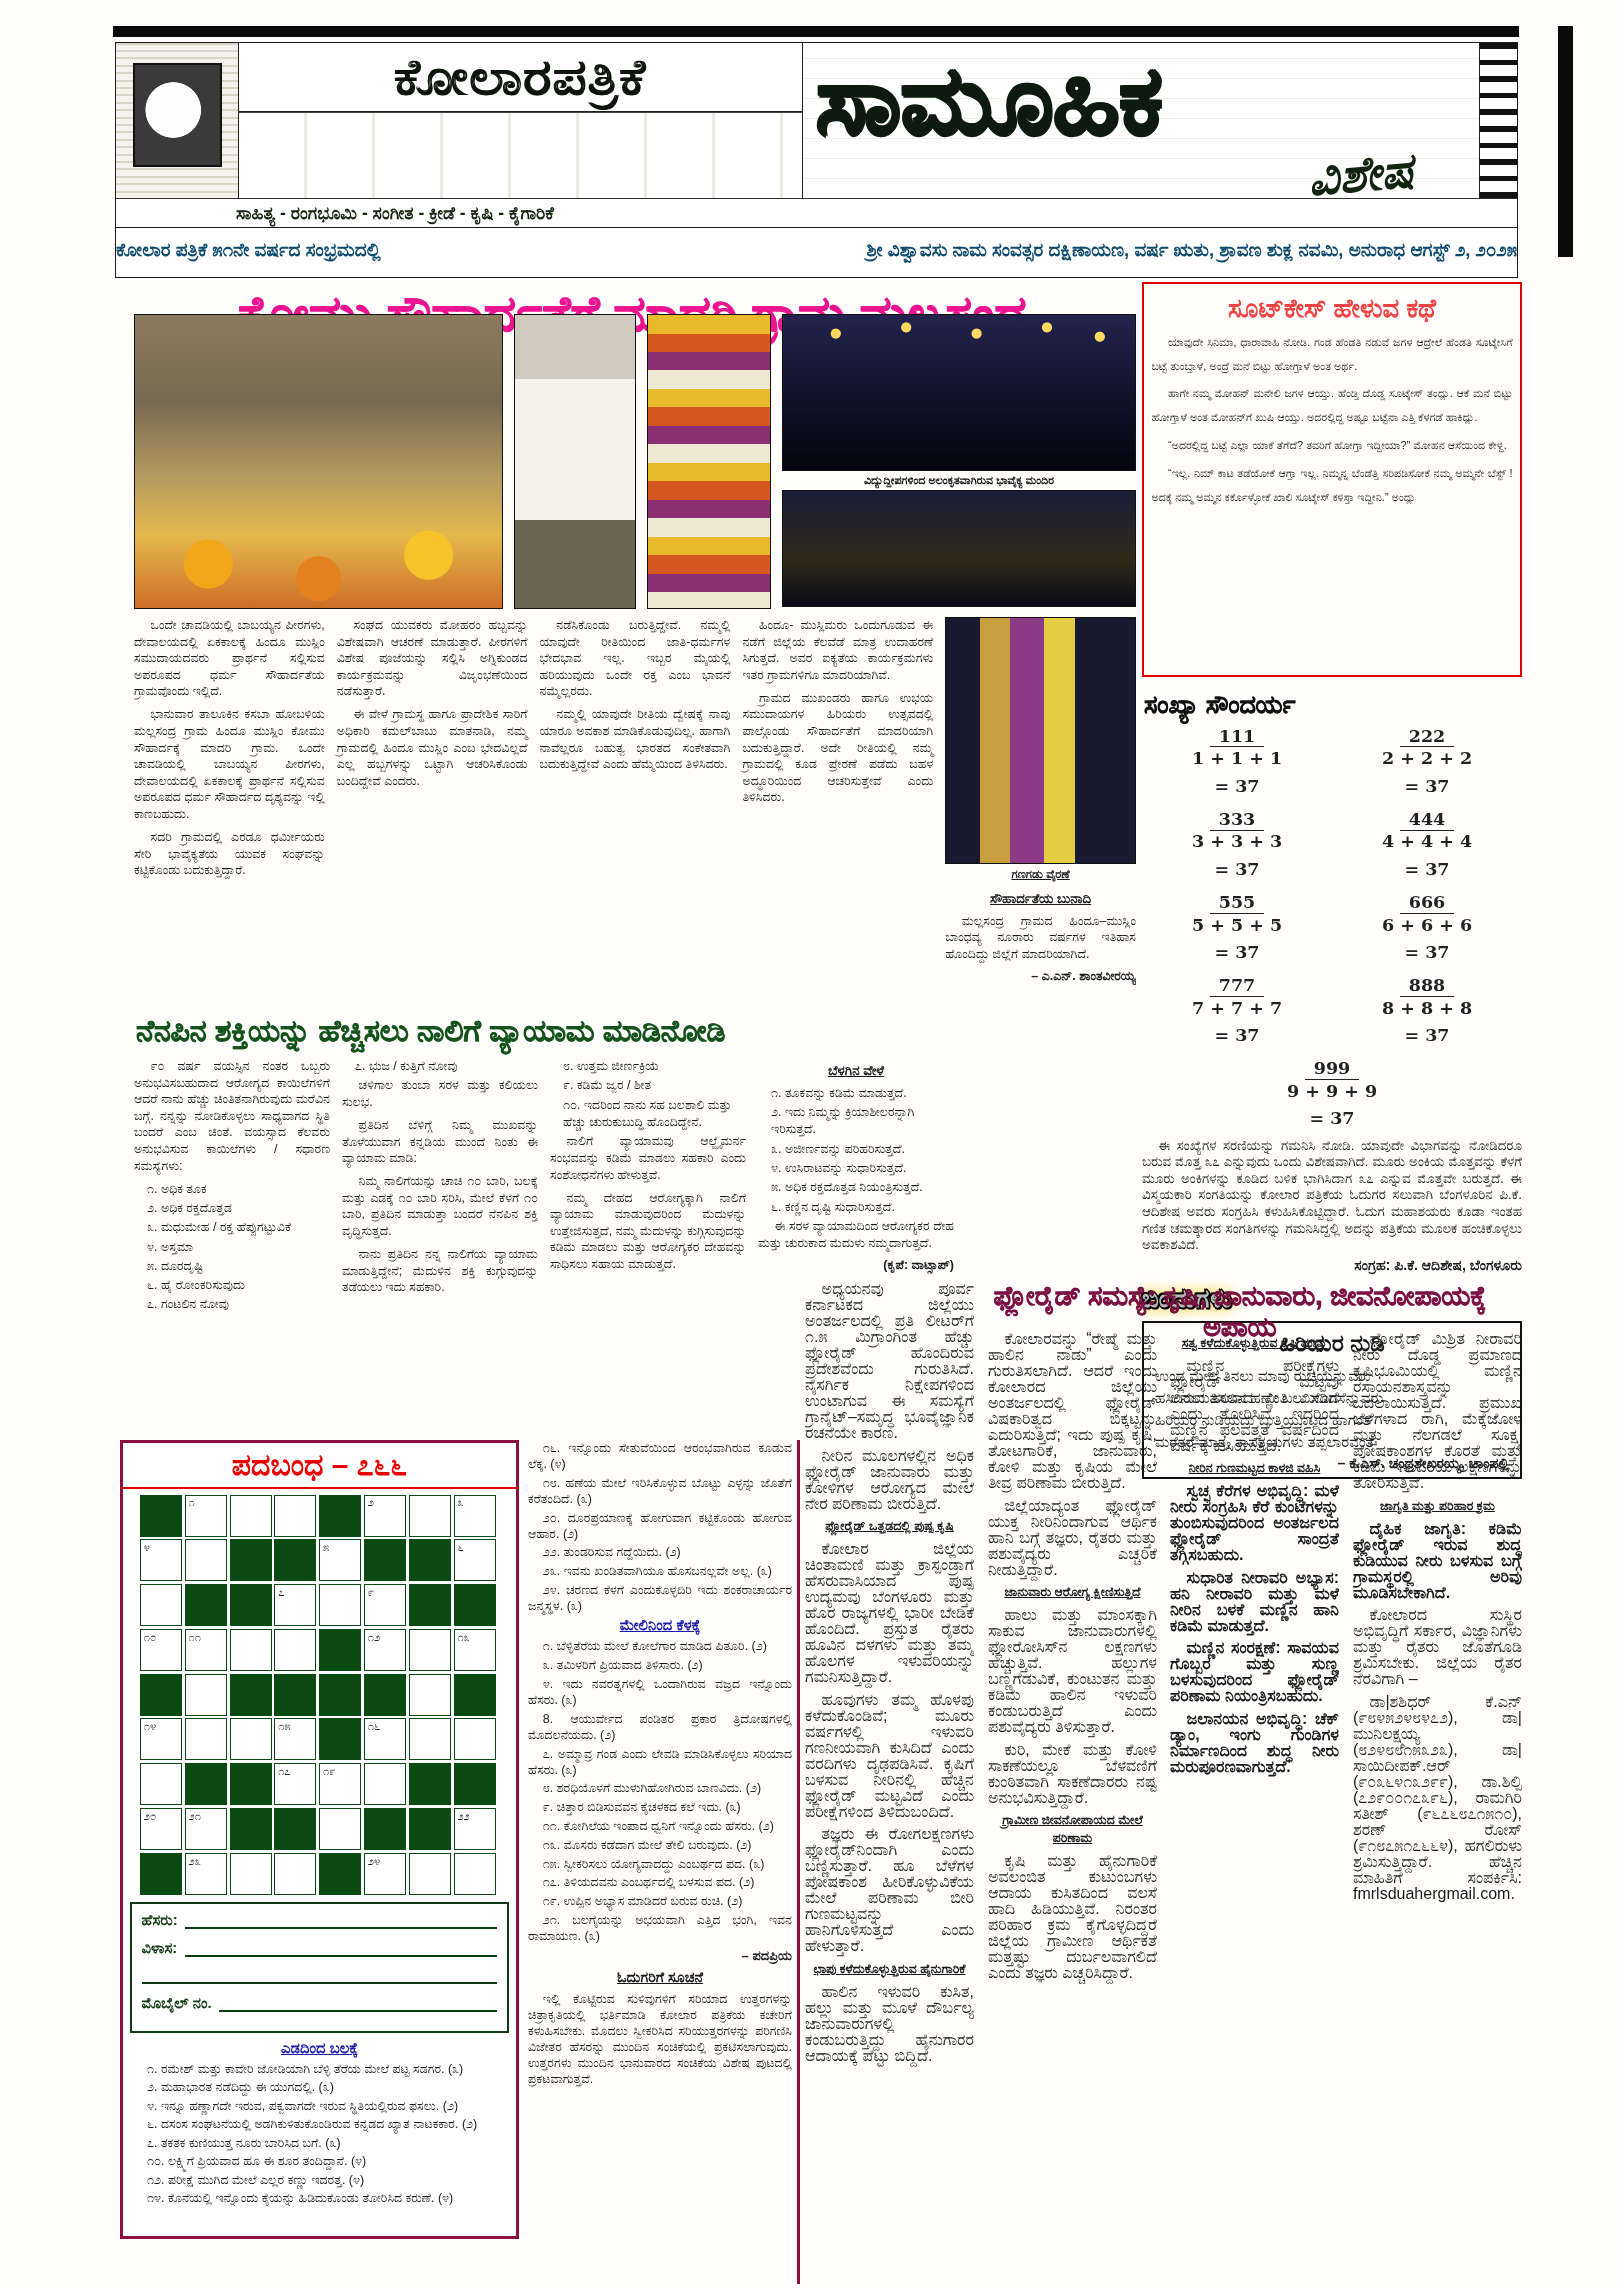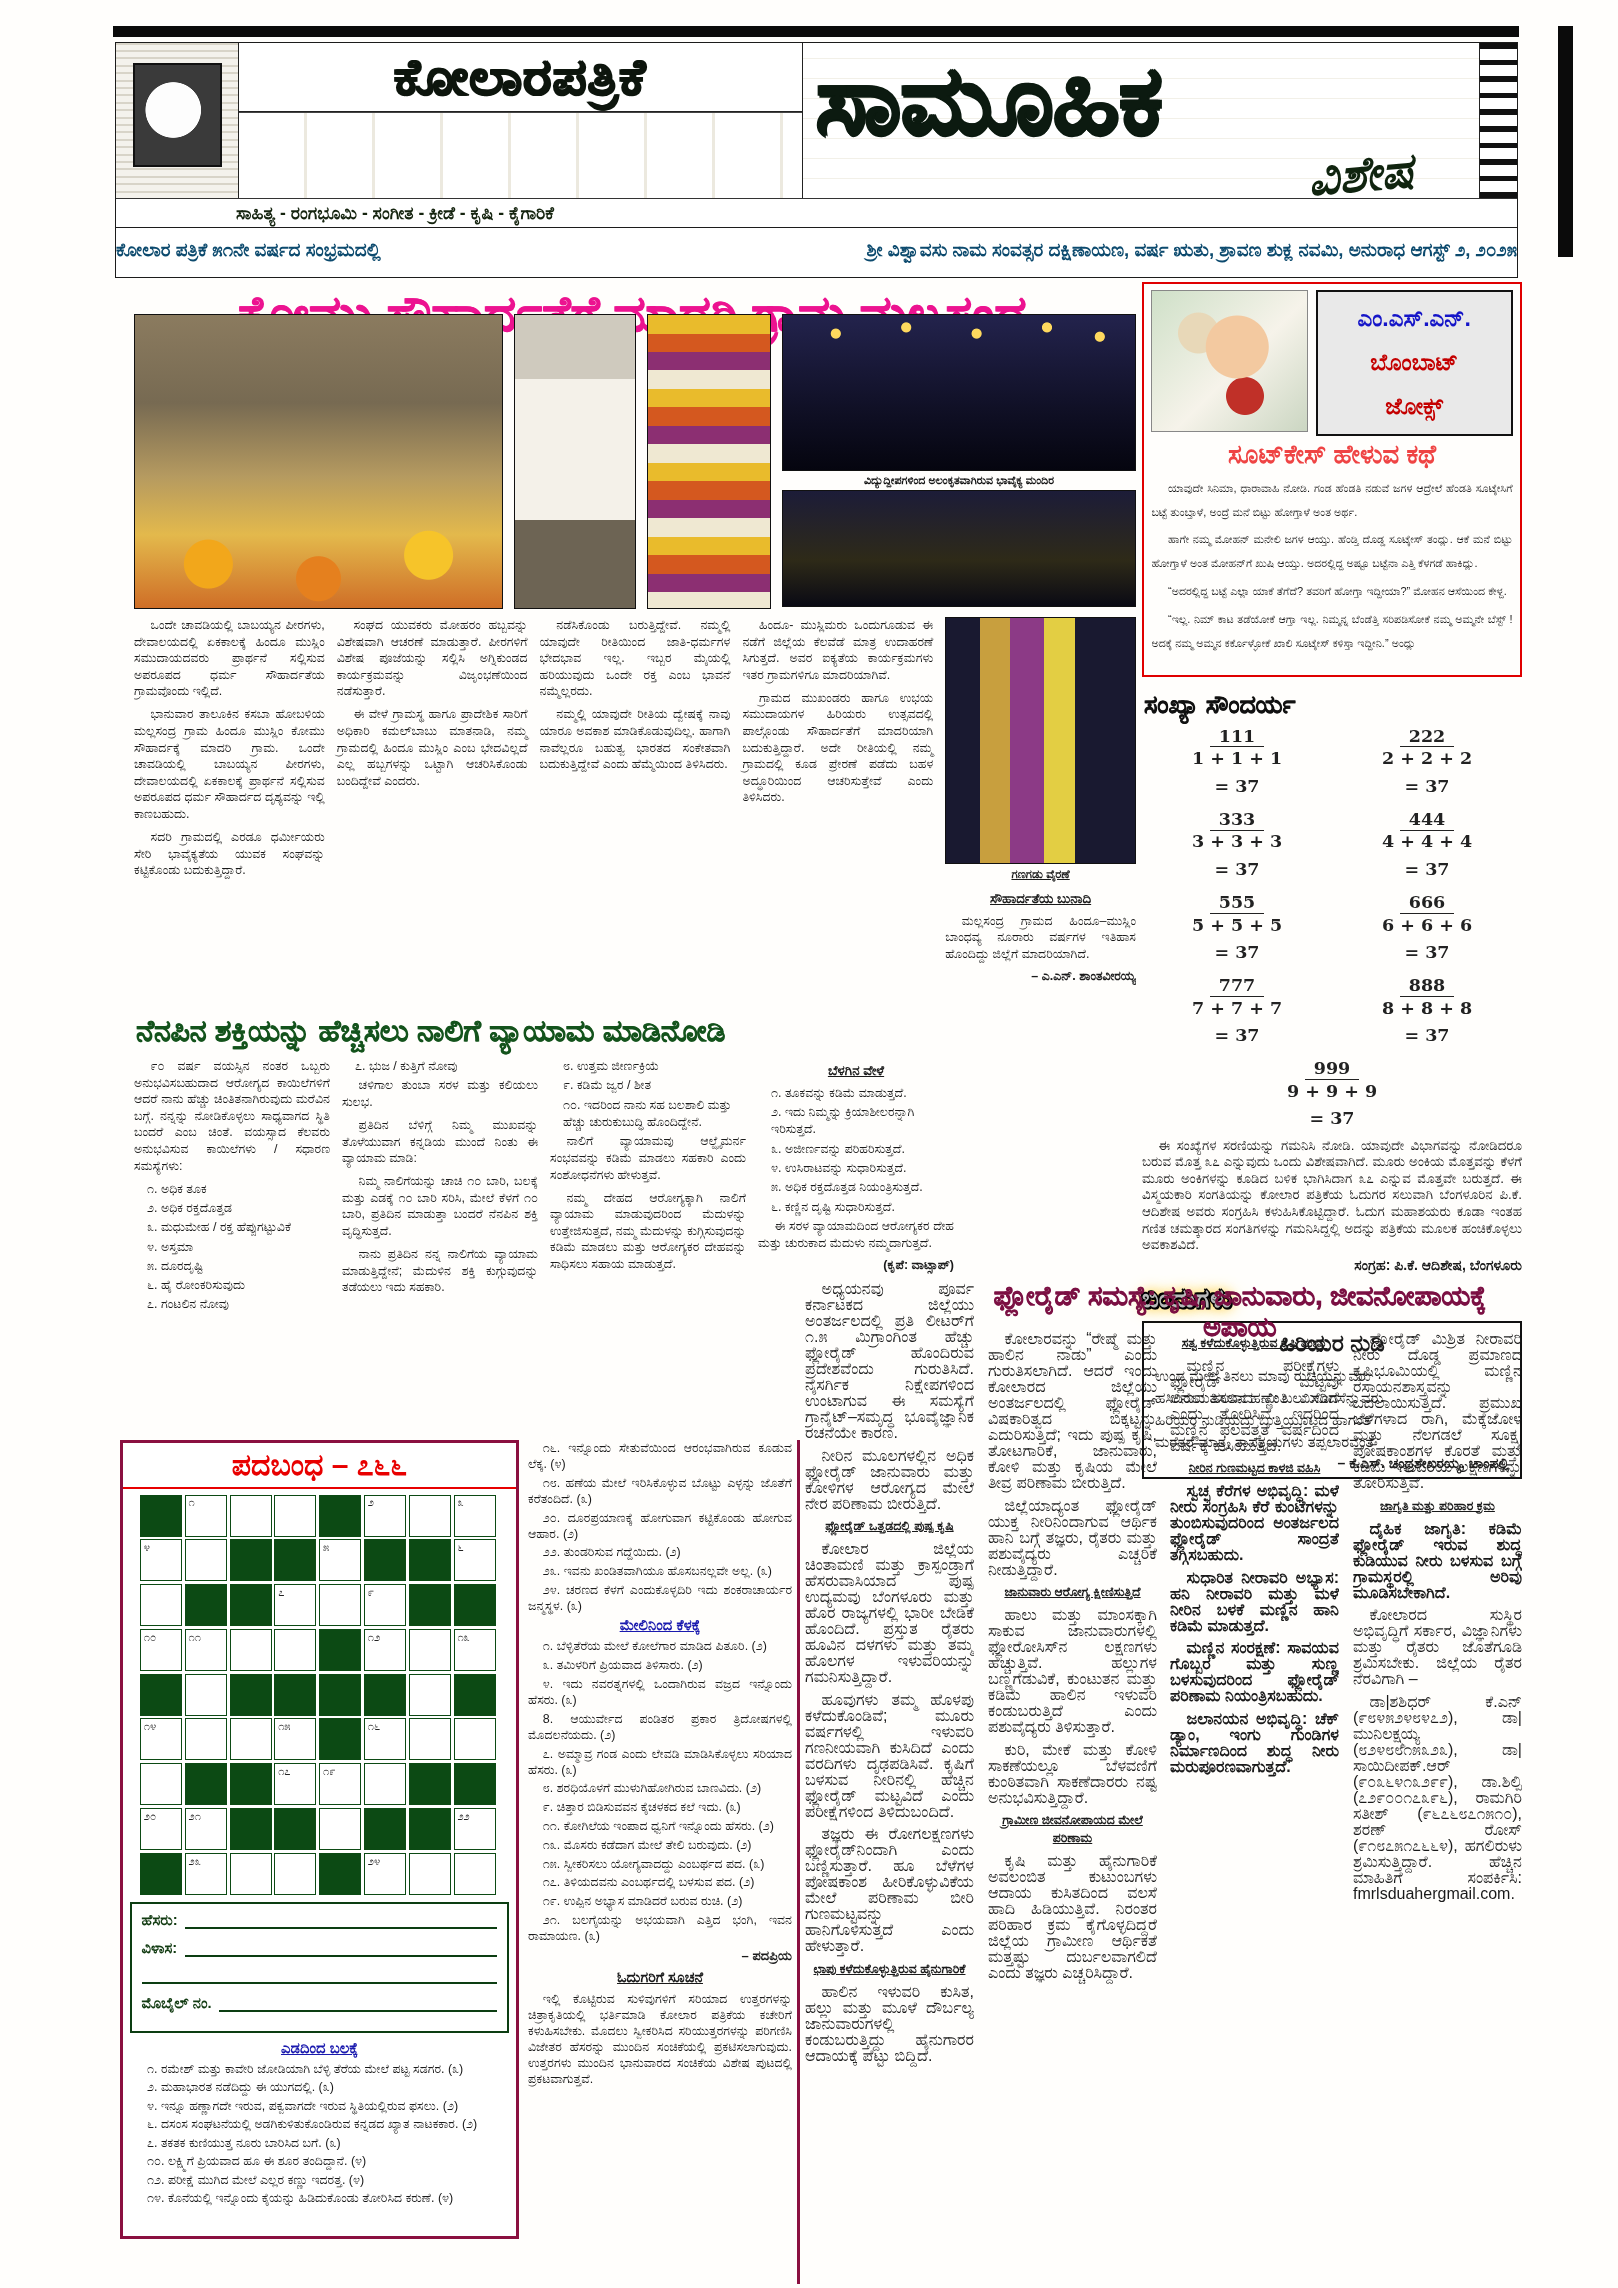--- a/index.html
+++ b/index.html
@@ -10,21 +10,21 @@
   #topbar{left:113px;top:26px;width:1406px;height:11px;background:#0b0b0b;}
   #topbar-r{left:1558px;top:26px;width:14.8px;height:231px;background:#0b0b0b;}
   #masthead{left:115px;top:42px;width:1401px;height:234px;border:1.8px solid #1c1c1c;background:#fff;}
   #mh-main{display:flex;height:155px;border-bottom:0.9px solid #333;}
   .eleph{width:122px;border-right:1.8px solid #222;background:
      repeating-linear-gradient(0deg,#f4f2ec 0 5.5px,#d8d4c8 5.5px 7.4px);position:relative;}
   .eleph-core{position:absolute;left:16.6px;top:20px;width:85px;height:100px;border:2.8px solid #111;
      background:radial-gradient(circle at 45% 45%,#fdfdfd 0 38%,#3a3a3a 39% 100%);}
   .mh-mid{width:563px;display:flex;flex-direction:column;}
   .mh-title-left{height:68px;display:flex;align-items:center;justify-content:center;
-     font-size:52px;font-weight:bold;color:#0d150d;letter-spacing:1.8px;
+     font-size:52px;font-weight:normal;color:#0d150d;letter-spacing:1.8px;
      text-shadow:1.4px 0 #0d150d,-1.4px 0 #0d150d;border-bottom:1.8px solid #222;}
   .artstrip{flex:1;background:
      repeating-linear-gradient(90deg,#ffffff 0 65px,#ece9df 65px 68px),
      repeating-linear-gradient(0deg,rgba(40,40,40,.18) 0 2.8px,transparent 2.8px 11px);
      border-top:0.9px solid #444;}
   .mh-right{flex:1;position:relative;border-left:1.8px solid #222;overflow:hidden;
      background:repeating-linear-gradient(0deg,#ffffff 0 18.5px,#f2f0e8 18.5px 20px);}
   .mh-big{position:absolute;left:13px;top:1.8px;font-size:96px;font-weight:bold;color:#0c1a10;
      text-shadow:1.8px 0 #0c1a10,-1.8px 0 #0c1a10,0 1.8px #0c1a10;}
   .mh-script{position:absolute;right:65px;bottom:-5.5px;font-size:48px;font-weight:bold;
@@ -252,28 +252,20 @@
           <p class="blk-li">೫. ಅಧಿಕ ರಕ್ತದೊತ್ತಡ ನಿಯಂತ್ರಿಸುತ್ತದೆ.</p>
           <p class="blk-li">೬. ಕಣ್ಣಿನ ದೃಷ್ಟಿ ಸುಧಾರಿಸುತ್ತದೆ.</p>
           <p class="blk-p">ಈ ಸರಳ ವ್ಯಾಯಾಮದಿಂದ ಆರೋಗ್ಯಕರ ದೇಹ ಮತ್ತು ಚುರುಕಾದ ಮೆದುಳು ನಮ್ಮದಾಗುತ್ತದೆ.</p>
           <p class="blk-sig">(ಕೃಪೆ: ವಾಟ್ಸಾಪ್)</p>
         </div>
     </div>
   </div>
 
   <div class="abs" id="rail">
     <div id="jokes">
-      <div id="jokes-top">
-        <div id="cartoon"></div>
-        <div id="brandbox">
-          <div class="brand1">ಎಂ.ಎಸ್.ಎನ್.</div>
-          <div class="brand2">ಬೊಂಬಾಟ್</div>
-          <div class="brand3">ಜೋಕ್ಸ್</div>
-        </div>
-      </div>
       <div id="story-title">ಸೂಟ್‌ಕೇಸ್ ಹೇಳುವ ಕಥೆ</div>
       <div>
           <p class="blk-p">ಯಾವುದೇ ಸಿನಿಮಾ, ಧಾರಾವಾಹಿ ನೋಡಿ. ಗಂಡ ಹೆಂಡತಿ ನಡುವೆ ಜಗಳ ಆದ್ರೇಲೆ ಹೆಂಡತಿ ಸೂಟ್ಕೇಸಿಗೆ ಬಟ್ಟೆ ತುಂಬ್ತಾಳೆ, ಅಂದ್ರೆ ಮನೆ ಬಿಟ್ಟು ಹೋಗ್ತಾಳೆ ಅಂತ ಅರ್ಥ.</p>
           <p class="blk-p">ಹಾಗೇ ನಮ್ಮ ಮೋಹನ್ ಮನೇಲಿ ಜಗಳ ಆಯ್ತು. ಹೆಂಡ್ತಿ ದೊಡ್ಡ ಸೂಟ್ಕೇಸ್ ತಂದ್ಲು. ಆಕೆ ಮನೆ ಬಿಟ್ಟು ಹೋಗ್ತಾಳೆ ಅಂತ ಮೋಹನ್‌ಗೆ ಖುಷಿ ಆಯ್ತು. ಅದರಲ್ಲಿದ್ದ ಅಷ್ಟೂ ಬಟ್ಟೆನಾ ಎತ್ತಿ ಕೆಳಗಡೆ ಹಾಕಿದ್ಲು.</p>
           <p class="blk-p">“ಅದರಲ್ಲಿದ್ದ ಬಟ್ಟೆ ಎಲ್ಲಾ ಯಾಕೆ ತೆಗೆದೆ? ತವರಿಗೆ ಹೋಗ್ತಾ ಇದ್ದೀಯಾ?” ಮೋಹನ ಆಸೆಯಿಂದ ಕೇಳ್ದ.</p>
           <p class="blk-p">“ಇಲ್ಲ. ನಿಮ್ ಕಾಟ ತಡೆಯೋಕೆ ಆಗ್ತಾ ಇಲ್ಲ. ನಿಮ್ಮನ್ನ ಬೆಂಡೆತ್ತಿ ಸರಿಪಡಿಸೋಕೆ ನಮ್ಮ ಅಮ್ಮನೇ ಬೆಸ್ಟ್ ! ಅದಕ್ಕೆ ನಮ್ಮ ಅಮ್ಮನ ಕರ್ಕೊಳ್ಳೋಕೆ ಖಾಲಿ ಸೂಟ್ಕೇಸ್ ಕಳಿಸ್ತಾ ಇದ್ದೀನಿ.” ಅಂದ್ಲು</p>
         </div>
     </div>
 
     <div id="num-title">ಸಂಖ್ಯಾ ಸೌಂದರ್ಯ</div>

